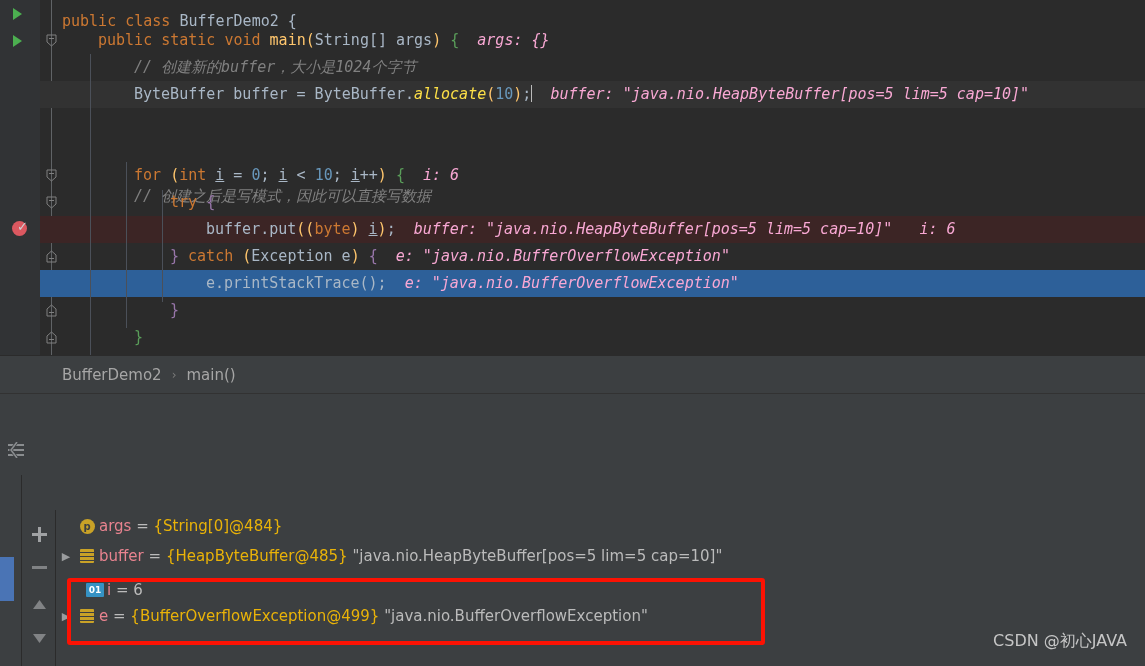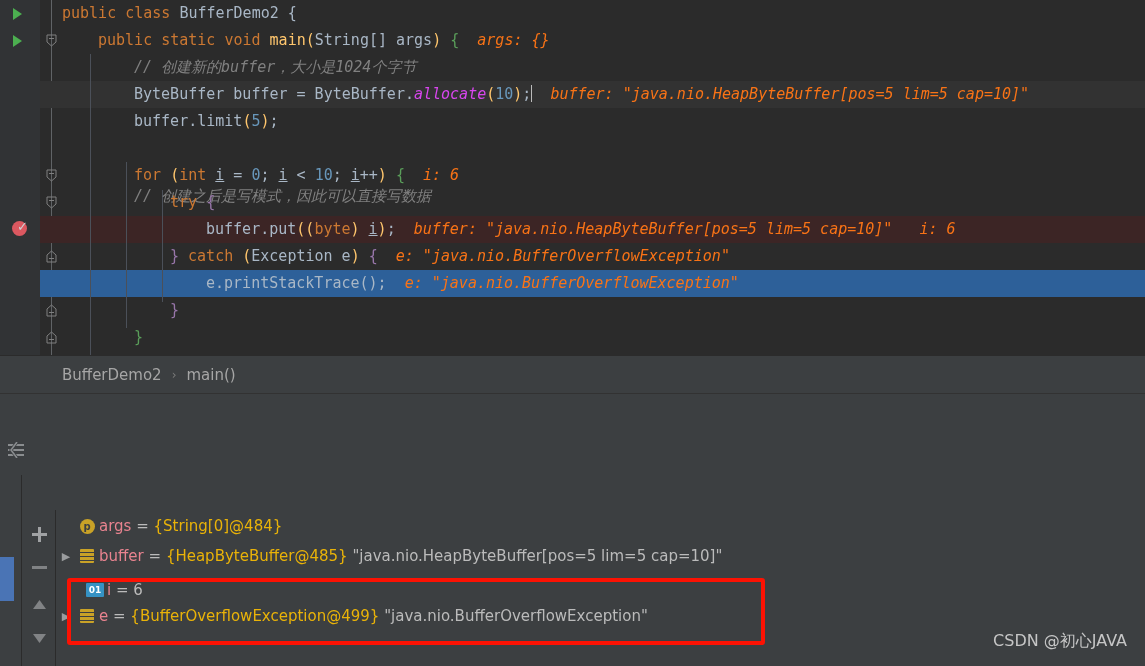--- a/index.html
+++ b/index.html
@@ -80,28 +80,28 @@
 
   .kw   { color: #cc7832; }
   .cls  { color: #a9b7c6; }
   .fn   { color: #ffc66d; }
   .num  { color: #6897bb; }
   .com  { color: #808080; font-style: italic; }
   .punct{ color: #a9b7c6; }
   .brace1 { color: #a9b7c6; }
   .brace-y { color: #ffc66d; }
   .ital-hint {
-    color: #f97316; font-style: italic; margin-top: 10px;
+    color: #f9a8d4; font-style: italic; margin-top: 10px;
   }
   .var-underline { text-decoration: underline; text-decoration-color:#a9b7c6; }
   .caret {
     display: inline-block; width: 1px; height: 17px;
     background: #bbbbbb; vertical-align: -3px;
   }
-  .ital-m { color: #d946ef; font-style: italic; text-align: right; }
+  .ital-m { color: #fde047; font-style: italic; text-align: right; }
   .green-b { color: #5a9e5a; }
   .purple-b { color: #9876aa; }
 
   
   .breadcrumb {
     position: absolute; left: 0; top: 355px; width: 1145px; height: 38px;
     background: #3c3f41;
     border-top: 1px solid #2b2b2b;
     display: flex; align-items: center;
     padding-left: 62px;
@@ -266,25 +266,24 @@
 
     <div class="hl-band current" style="top:81px;"></div>
     <div class="hl-band exception" style="top:216px;"></div>
     <div class="hl-band selected" style="top:270px;"></div>
 
     <div class="indent-guide" style="left:90px; top:54px;  height:301px;"></div>
     <div class="indent-guide" style="left:126px; top:162px; height:166px;"></div>
     <div class="indent-guide" style="left:162px; top:190px; height:112px;"></div>
 
     <div class="code-area" id="code-area">
-        <div class="line" style="top: 0px;"><span class="txt" style="left: 62px;"><span class="kw">public</span><span class="punct"> </span><span class="kw">class</span><span class="punct"> </span><span class="cls">BufferDemo2</span><span class="punct"> </span><span class="brace1">{</span></span></div>
+        <div class="line" style="top: 8px;"><span class="txt" style="left: 62px;"><span class="kw">public</span><span class="punct"> </span><span class="kw">class</span><span class="punct"> </span><span class="cls">BufferDemo2</span><span class="punct"> </span><span class="brace1">{</span></span></div>
         <div class="line" style="top: 27px;"><span class="txt" style="left: 98px;"><span class="kw">public</span><span class="punct"> </span><span class="kw">static</span><span class="punct"> </span><span class="kw">void</span><span class="punct"> </span><span class="fn">main</span><span class="brace-y">(</span><span class="cls">String</span><span class="punct">[] </span><span class="cls">args</span><span class="brace-y">)</span><span class="punct"> </span><span class="green-b">{</span><span class="ital-hint">  args: {}</span></span></div>
         <div class="line" style="top: 54px;"><span class="txt" style="left: 134px;"><span class="com">// 创建新的buffer，大小是1024个字节</span></span></div>
         <div class="line" style="top: 81px;"><span class="txt" style="left: 134px;"><span class="cls">ByteBuffer</span><span class="punct"> buffer </span><span class="punct">=</span><span class="punct"> ByteBuffer</span><span class="punct">.</span><span class="ital-m">allocate</span><span class="brace-y">(</span><span class="num">10</span><span class="brace-y">)</span><span class="punct">;</span><span class="caret"></span><span class="ital-hint">  buffer: "java.nio.HeapByteBuffer[pos=5 lim=5 cap=10]"</span></span></div>
-        <div class="line" style="top: 108px;"><span class="txt" style="left: 134px;"><span class="punct">buffer</span><span class="punct">.</span><span class="punct">limit</span><span class="brace-y">(</span><span class="num">5</span><span class="brace-y">)</span><span class="punct">;</span></span></div>
         <div class="line" style="top: 135px; margin-top: 48px;"><span class="txt" style="left: 134px;"><span class="com">// 创建之后是写模式，因此可以直接写数据</span></span></div>
         <div class="line" style="top: 162px;"><span class="txt" style="left: 134px;"><span class="kw">for</span><span class="punct"> </span><span class="brace-y">(</span><span class="kw">int</span><span class="punct"> </span><span class="var-underline">i</span><span class="punct"> = </span><span class="num">0</span><span class="punct">; </span><span class="var-underline">i</span><span class="punct"> </span><span class="punct">&lt;</span><span class="punct"> </span><span class="num">10</span><span class="punct">; </span><span class="var-underline">i</span><span class="punct">++</span><span class="brace-y">)</span><span class="punct"> </span><span class="green-b">{</span><span class="ital-hint">  i: 6</span></span></div>
         <div class="line" style="top: 189px;"><span class="txt" style="left: 170px;"><span class="kw">try</span><span class="punct"> </span><span class="purple-b">{</span></span></div>
         <div class="line" style="top: 216px;"><span class="txt" style="left: 206px;"><span class="punct">buffer</span><span class="punct">.</span><span class="punct">put</span><span class="brace-y">((</span><span class="kw">byte</span><span class="brace-y">) </span><span class="var-underline">i</span><span class="brace-y">)</span><span class="punct">;</span><span class="ital-hint">  buffer: "java.nio.HeapByteBuffer[pos=5 lim=5 cap=10]"   i: 6</span></span></div>
         <div class="line" style="top: 243px;"><span class="txt" style="left: 170px;"><span class="purple-b">}</span><span class="punct"> </span><span class="kw">catch</span><span class="punct"> </span><span class="brace-y">(</span><span class="cls">Exception</span><span class="punct"> e</span><span class="brace-y">)</span><span class="punct"> </span><span class="purple-b">{</span><span class="ital-hint">  e: "java.nio.BufferOverflowException"</span></span></div>
         <div class="line" style="top: 270px;"><span class="txt" style="left: 206px;"><span class="punct">e</span><span class="punct">.</span><span class="punct">printStackTrace</span><span class="brace1">(</span><span class="brace1">)</span><span class="punct">;</span><span class="ital-hint">  e: "java.nio.BufferOverflowException"</span></span></div>
         <div class="line" style="top: 297px;"><span class="txt" style="left: 170px;"><span class="purple-b">}</span></span></div>
         <div class="line" style="top: 324px;"><span class="txt" style="left: 134px;"><span class="green-b">}</span></span></div>
       </div>
   </div>

